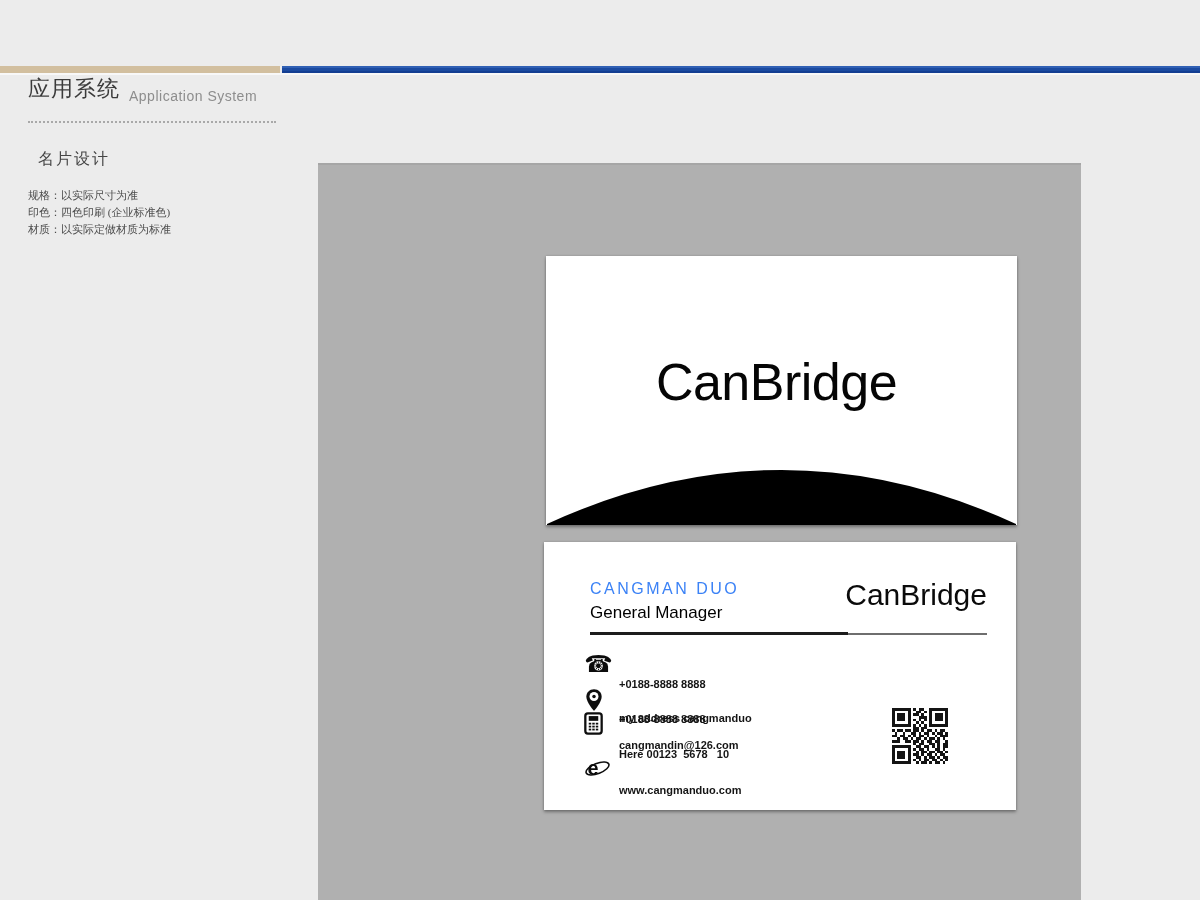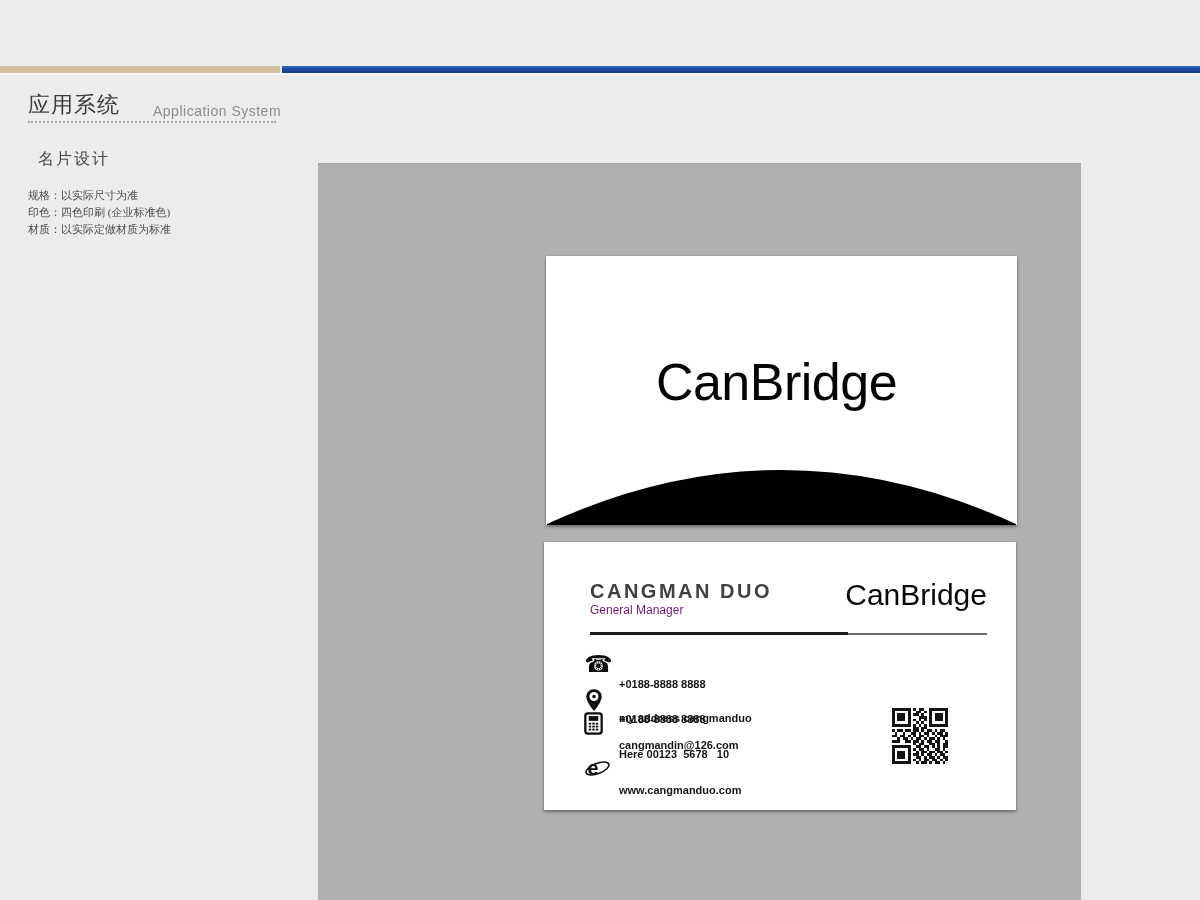--- a/index.html
+++ b/index.html
@@ -7,43 +7,43 @@
   body { font-family:"Liberation Sans","DejaVu Sans",sans-serif; background:var(--sidebar-bg,#ececec); }
   #stage { position:relative; width:1200px; height:900px; overflow:hidden; background:var(--sidebar-bg,#ececec); }
 
   
   .bar-tan  { position:absolute; left:0;   top:66; top:66px; width:280px; height:7px; background:var(--tan,#d2bf9f); }
   .bar-blue { position:absolute; left:282px; top:66px; width:918px; height:7px;
               background:linear-gradient(to bottom,#3060b4 0 2px,#1b4aa0 2px 5px,#143e92 5px 100%); }
   .bar-underline { position:absolute; left:0; top:73px; width:1200px; height:2px; background:#f8f8f8; }
 
   
-  .sb-header { position:absolute; left:28px; top:90px; display:flex; align-items:flex-start;gap:24px; }
+  .sb-header { position:absolute; left:28px; top:74px; display:flex; align-items:center; }
   .sb-title-cn { font-size:22px; color:#3b3b3b; letter-spacing:1px; }
   .sb-title-en { font-size:14px; color:#8d8d8d; margin-left:9px; letter-spacing:0.5px;margin-top:13px; }
   .sb-dotted { position:absolute; left:28px; top:121px; width:248px; height:0; border-bottom:2px dotted #a9a9a9; }
   .sb-section { position:absolute; left:38px; top:149px; font-size:16px; color:#454545; letter-spacing:2px; }
   .sb-specs { position:absolute; left:28px; top:187px; font-size:11px; line-height:17px; color:#4b4b4b;font-family:Liberation Serif, serif; }
 
   
   .panel { position:absolute; left:318px; top:163px; width:763px; height:737px;
            background:var(--panel-bg,#b0b0b0); border-top:2px solid #a6a6a6; }
 
   
   .card { position:absolute; background:#fff; box-shadow:0 2px 3px rgba(0,0,0,0.35), 0 0 2px rgba(0,0,0,0.18); }
   .card-front { left:228px; top:91px; width:471px; height:269px; overflow:hidden; }
   .card-back  { left:226px; top:377px; width:472px; height:268px; }
 
   .front-logo { position:absolute; left:0; right:10px; top:96px; text-align:center;
                 font-size:52px; color:#050505; letter-spacing:-0.5px; }
   .front-arc { position:absolute; left:0; bottom:0; width:471px; height:60px; display:block; }
 
-  .back-name  { position:absolute; left:46px; top:38px; font-size:20px; font-weight:bold;
-                letter-spacing:2.5px; color:#404040; }
-  .back-title { position:absolute; left:46px; top:61px; font-size:12px; color:#701a75; }
+  .back-name  { position:absolute; left:46px; top:38px; font-size:16px; font-weight:normal;
+                letter-spacing:2.5px; color:#3b82f6; }
+  .back-title { position:absolute; left:46px; top:61px; font-size:17px; color:#000000; }
   .back-logo  { position:absolute; right:29px; top:36px; font-size:30px; color:#0a0a0a; }
   .back-divider { position:absolute; left:46px; top:90px; width:397px; display:flex; align-items:center; }
   .back-divider .seg-dark  { width:258px; height:3px; background:#1c1c1c; }
   .back-divider .seg-light { width:139px; height:2px; background:#6e6e6e; }
 
   .contact-row { position:absolute; left:40px; display:flex; align-items:flex-start; }
   .contact-icon { width:35px; flex:0 0 35px; color:#111; }
   .contact-text { font-size:11px; font-weight:600; line-height:11.5px; color:#151515; white-space:pre; }
   .row-address .contact-text { line-height:12px; }
   .phone-glyph { font-family:"DejaVu Sans",sans-serif; font-size:23px; line-height:20px; color:#0c0c0c; display:block; margin-top:-2px; }

